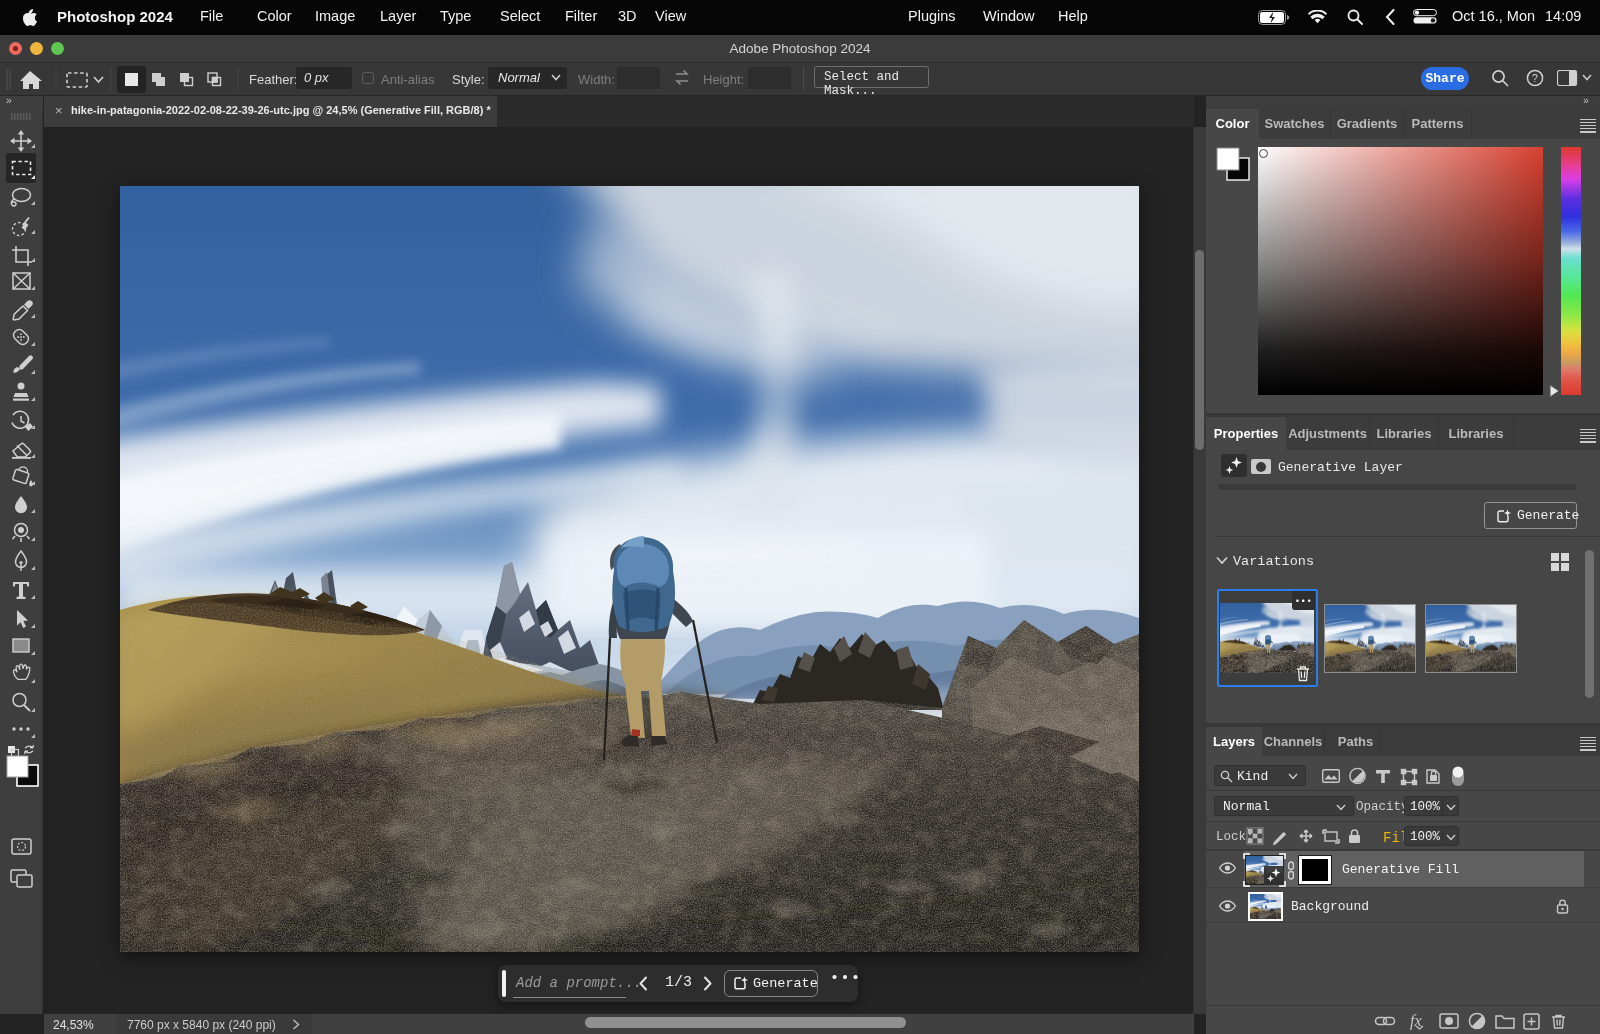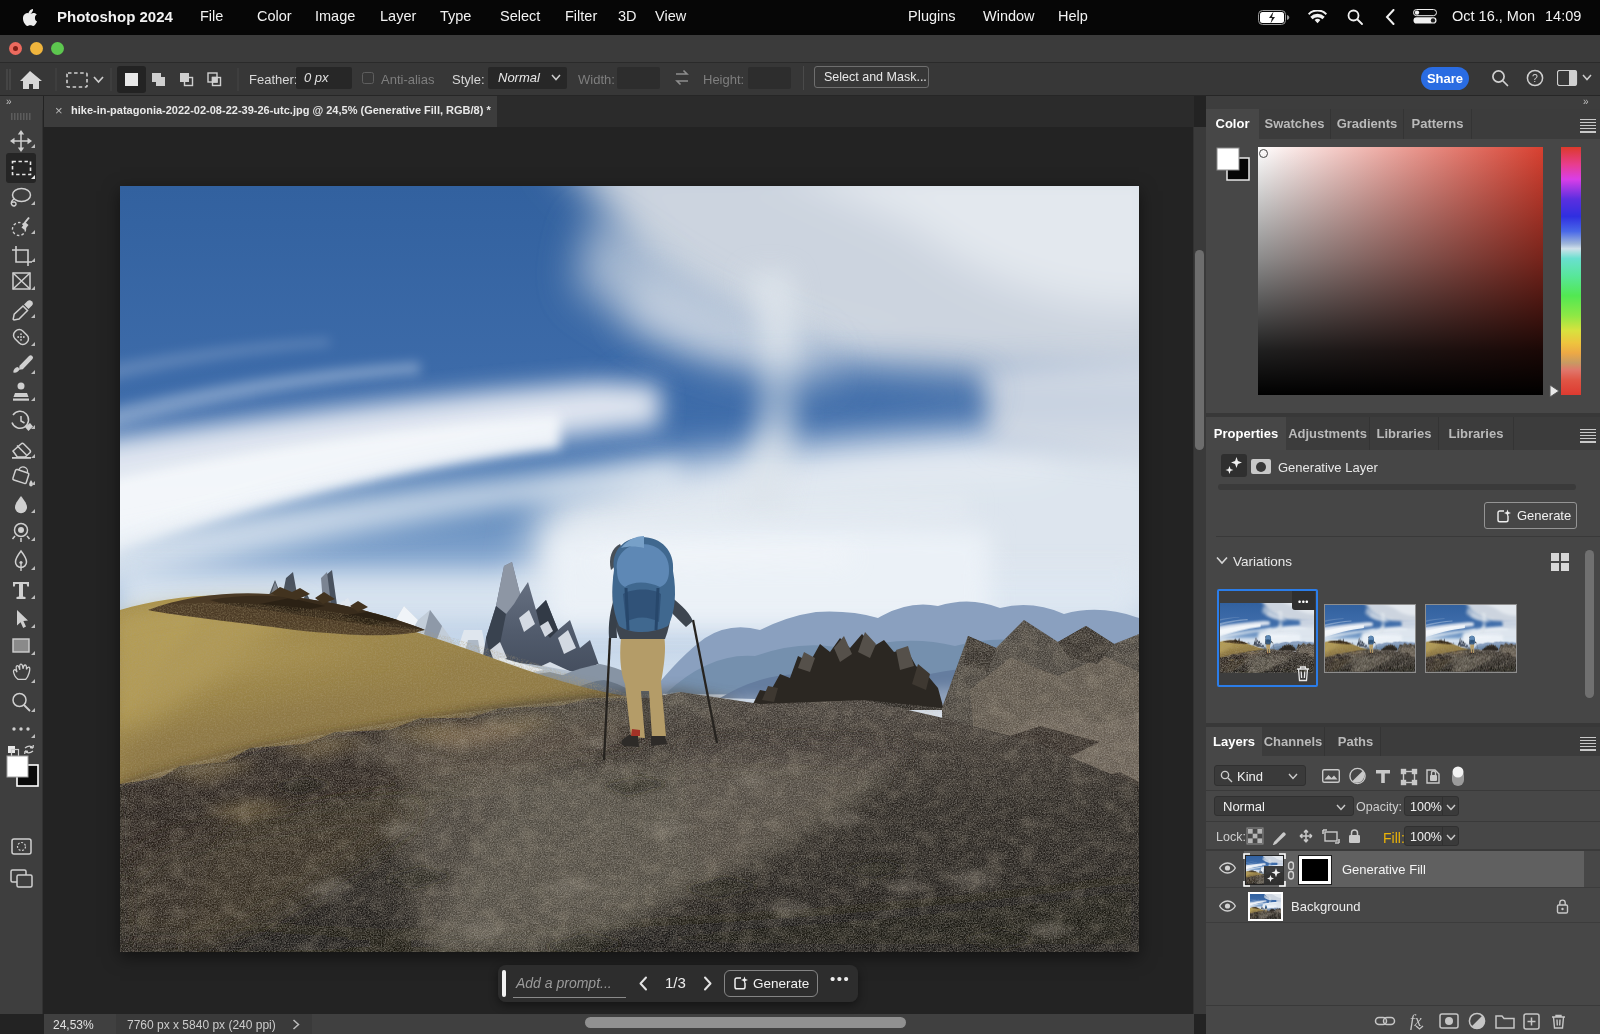--- a/index.html
+++ b/index.html
@@ -1,18 +1,18 @@
 <!DOCTYPE html>
 <html><head>
 <meta charset="utf-8">
 <style>
   * { margin:0; padding:0; box-sizing:border-box; }
   html,body { width:1600px; height:1034px; overflow:hidden; background:#232323;
     font-family:"Liberation Sans", sans-serif; }
-  .abs { position:absolute; }
+  .abs { position:absolute;font-family:Liberation Mono, monospace; }
   #menubar { position:absolute; left:0; top:0; width:1600px; height:35px; background:#060606; color:#f5f5f5; }
   .mi { position:absolute; top:8px; font-size:14.5px; color:#f2f2f2; }
   #titlebar { position:absolute; left:0; top:35px; width:1600px; height:28px; background:#3b3b3b; border-bottom:1px solid #2a2a2a;}
   .tl { position:absolute; top:7px; width:13px; height:13px; border-radius:50%; }
   #optionsbar { position:absolute; left:0; top:63px; width:1600px; height:33px; background:#373737; border-bottom:1px solid #262626; }
   .olabel { position:absolute; font-size:13px; color:#d8d8d8; top:72px; }
   .odim { color:#7e7e7e; }
   .oinput { position:absolute; top:67px; height:22px; background:#272727; border-radius:2px;font-style:italic; }
   .odivider { position:absolute; top:66px; width:1px; height:24px; background:#4a4a4a; }
   #toolbar { position:absolute; left:0; top:96px; width:43px; height:918px; background:#3e3e3e; border-right:1px solid #323232; }
@@ -82,20 +82,21 @@
   <span class="mi" style="left:1452px">Oct 16., Mon</span>
   <span class="mi" style="left:1545px">14:09</span>
 </div>
 
 <div id="titlebar">
   <div class="tl" style="left:9px;background:#ec6a5e">
       <div style="position:absolute;left:4px;top:4px;width:5px;height:5px;border-radius:50%;background:#7e2018"></div>
     </div>
   <div class="tl" style="left:30px;background:#f0b53d"></div>
   <div class="tl" style="left:51px;background:#5dc74f"></div>
+  <div style="position:absolute;left:0;width:100%;top:6px;text-align:center;font-size:13.5px;color:#d4d4d4">Adobe Photoshop 2024</div>
 </div>
 
 <div id="optionsbar"></div>
 <svg class="icn" style="left:0;top:63px" width="450" height="33" viewBox="0 0 450 33">
 
   <g stroke="#555555" stroke-width="1">
       <line x1="7" y1="6" x2="7" y2="27"></line>
       <line x1="10" y1="6" x2="10" y2="27"></line>
     </g>
 

